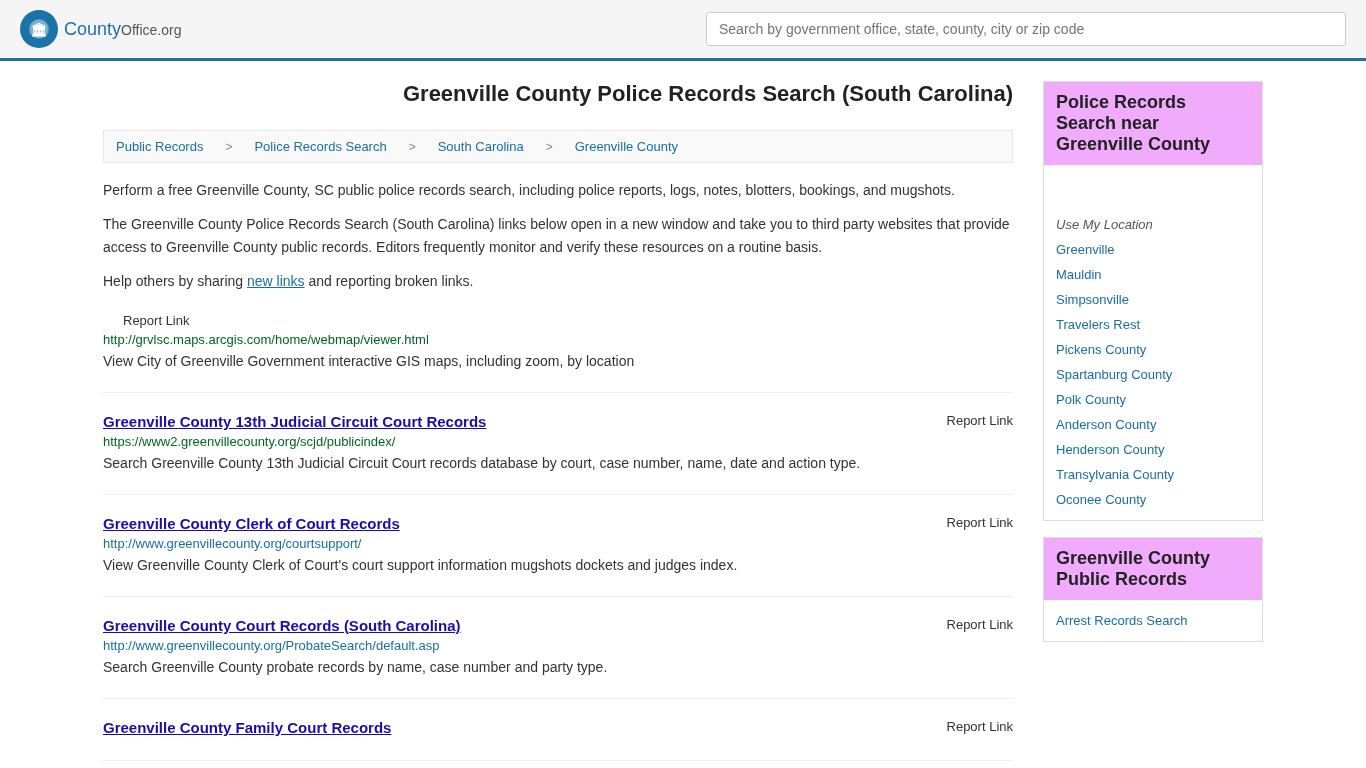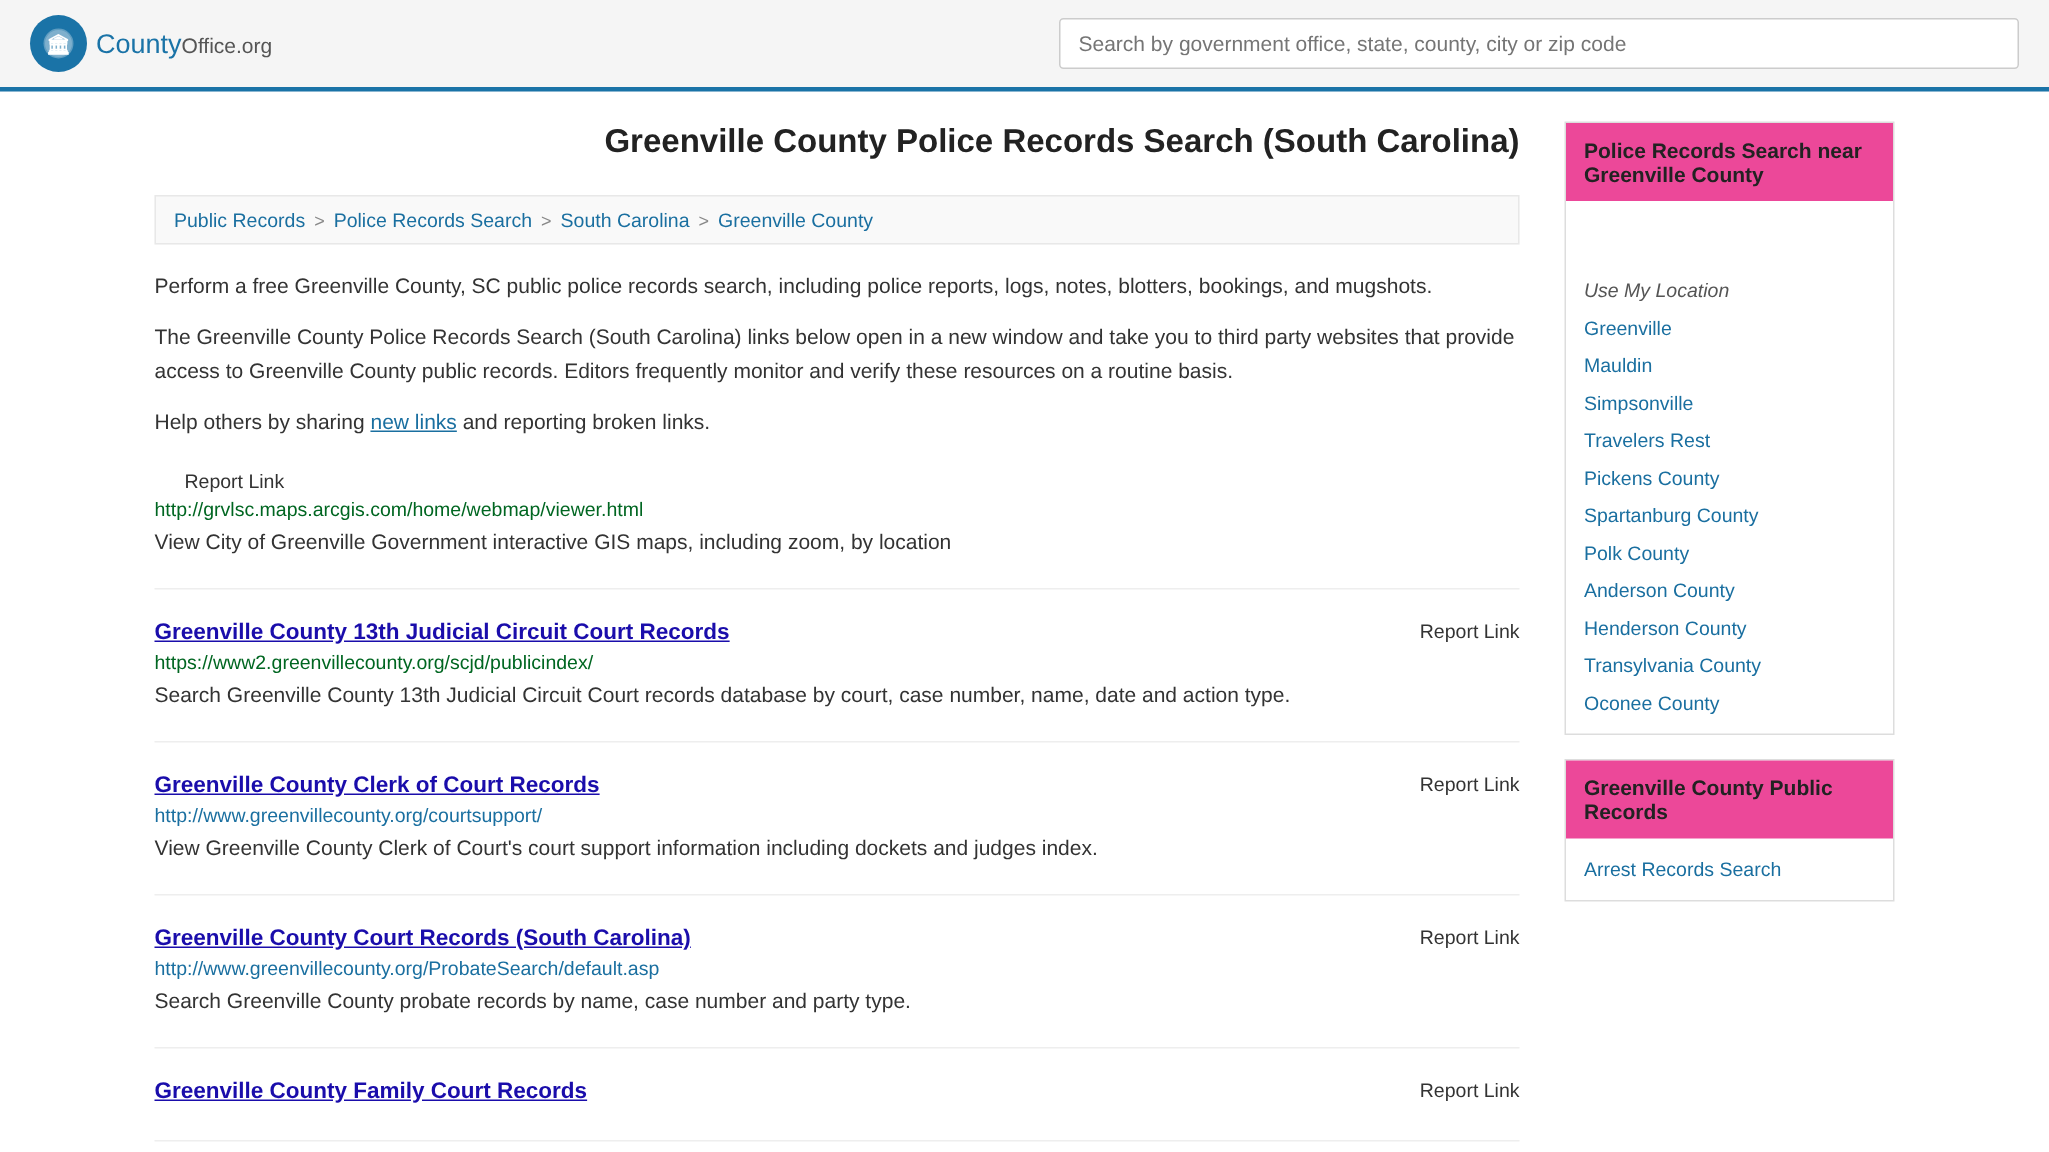--- a/index.html
+++ b/index.html
@@ -85,21 +85,21 @@
     
     #breadcrumb {
       background: #f9f9f9;
       border: 1px solid #e8e8e8;
       padding: 8px 12px;
       font-size: 13px;
       color: #666;
       margin-bottom: 16px;
       display: flex;
       align-items: center;
-      gap: 6px;
+      gap: 22px;
       flex-wrap: wrap;
     }
     #breadcrumb a {
       color: #1a6fa0;
       text-decoration: none;
     }
     .breadcrumb-sep { color: #888; font-size: 12px; }
 
     
     .desc-para {
@@ -163,23 +163,23 @@
       font-size: 14px;
       font-weight: bold;
       color: #222;
       margin-bottom: 0;
     }
     .sidebar-section {
       border: 1px solid #ddd;
       margin-bottom: 16px;
     }
     .sidebar-section-title {
-      background: #ec4899;
+      background: #f0abfc;
       padding: 10px 12px;
-      font-size: 14px;
+      font-size: 18px;
       font-weight: bold;
       color: #222;
     }
     .sidebar-links {
       padding: 8px 0;
     }
     .sidebar-link {
       display: block;
       padding: 5px 12px;
       font-size: 13px;
@@ -251,21 +251,21 @@
       </div>
       <div class="result-url green">https://www2.greenvillecounty.org/scjd/publicindex/</div>
       <div class="result-desc">Search Greenville County 13th Judicial Circuit Court records database by court, case number, name, date and action type.</div>
     </div>
         <div class="result-item">
       <div class="result-header">
         <a class="result-title" href="#">Greenville County Clerk of Court Records</a>
         <span class="report-link">Report Link</span>
       </div>
       <div class="result-url blue">http://www.greenvillecounty.org/courtsupport/</div>
-      <div class="result-desc">View Greenville County Clerk of Court's court support information including dockets and judges index.</div>
+      <div class="result-desc">View Greenville County Clerk of Court's court support information mugshots dockets and judges index.</div>
     </div>
         <div class="result-item">
       <div class="result-header">
         <a class="result-title" href="#">Greenville County Court Records (South Carolina)</a>
         <span class="report-link">Report Link</span>
       </div>
       <div class="result-url blue">http://www.greenvillecounty.org/ProbateSearch/default.asp</div>
       <div class="result-desc">Search Greenville County probate records by name, case number and party type.</div>
     </div>
         <div class="result-item">

